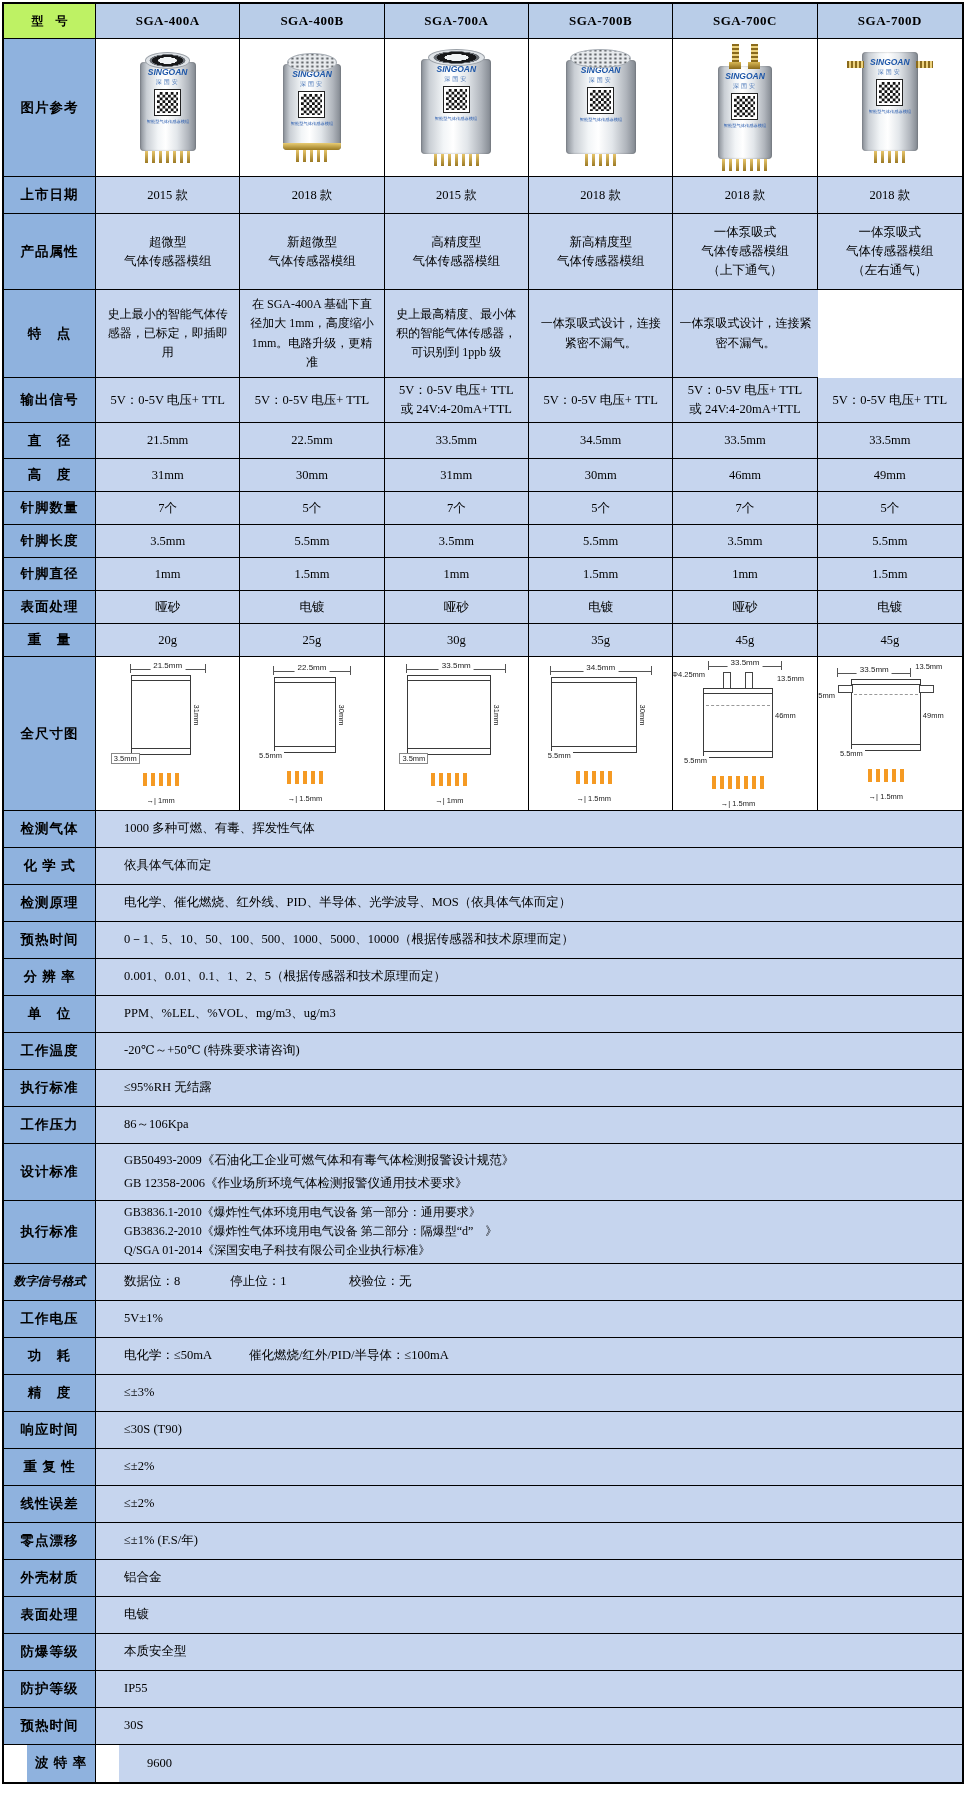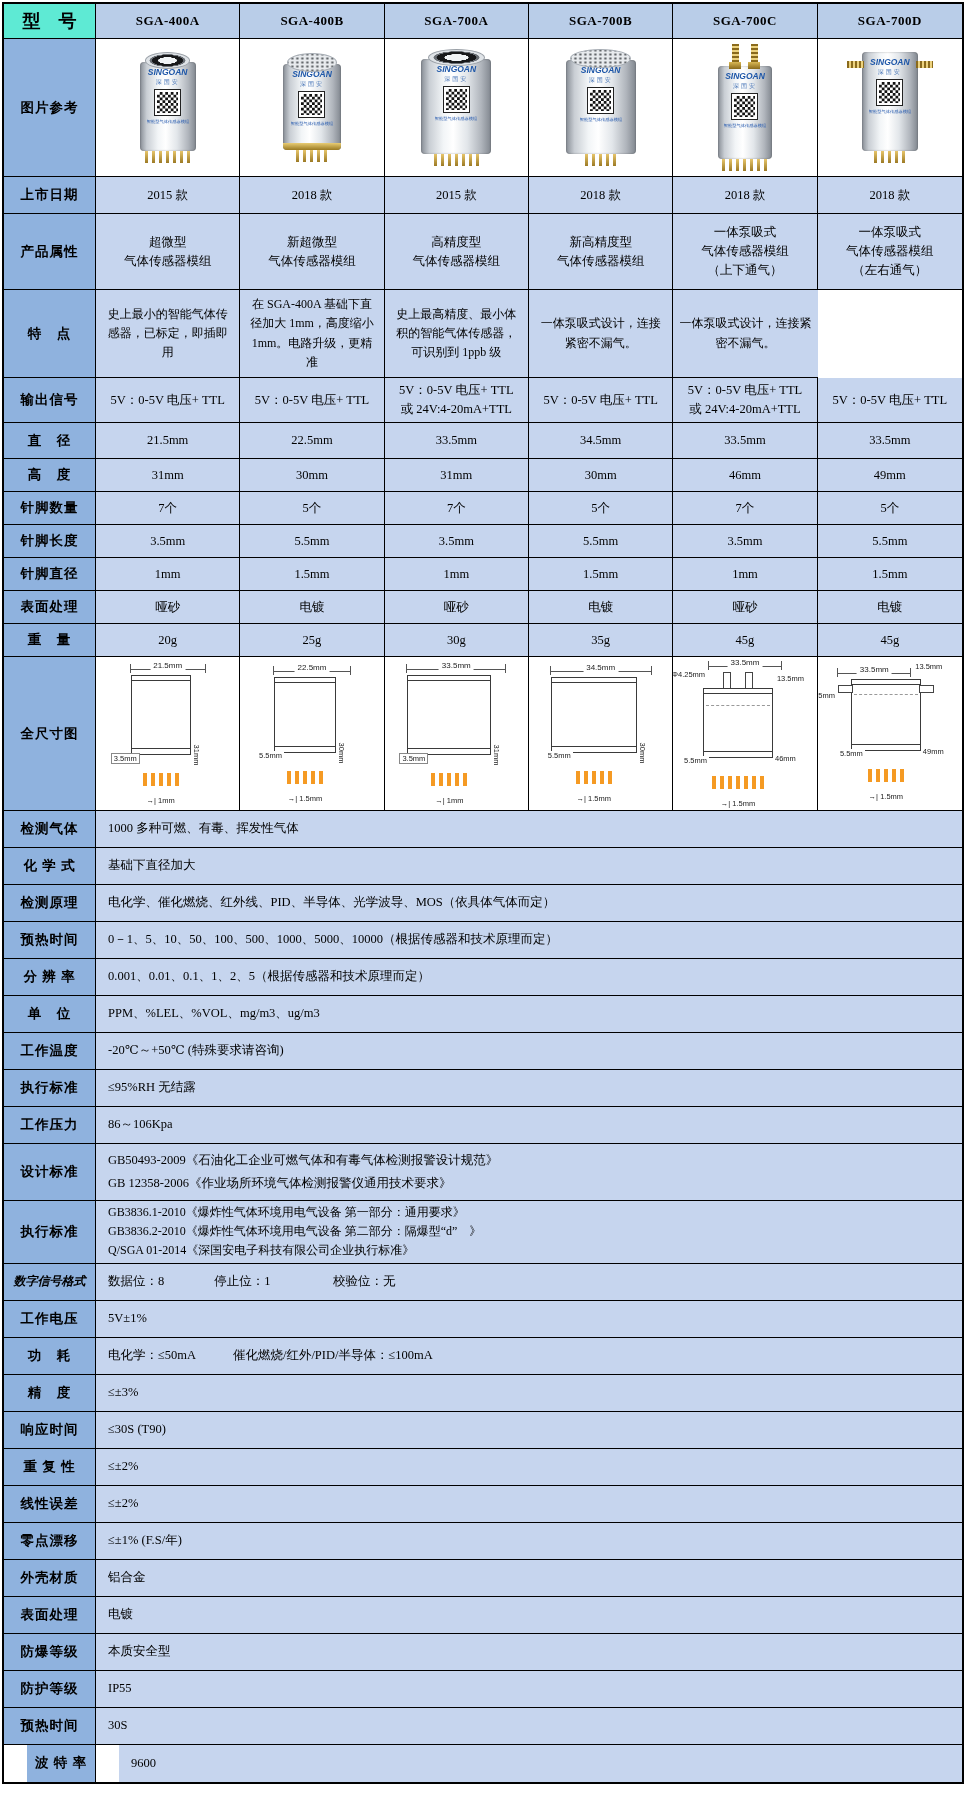--- a/index.html
+++ b/index.html
@@ -4,25 +4,25 @@
 <style>
   html,body{margin:0;padding:0;background:#fff;}
   body{width:971px;font-family:"Liberation Serif","DejaVu Serif",serif;color:#000;}
   .tbl{width:958px;margin:2px 0 0 2px;border:2px solid #000;}
   .row{display:grid;grid-template-columns:92px repeat(6,1fr);}
   .srow{display:grid;grid-template-columns:92px 1fr;}
   .c{border-right:1px solid #000;border-bottom:1px solid #000;display:flex;align-items:center;justify-content:center;text-align:center;white-space:pre-line;padding:2px 4px;box-sizing:border-box;min-width:0;overflow:hidden;}
   .row .c:last-child,.srow .c:last-child{border-right:none;}
   .lastrow .c{border-bottom:none;margin-left:23px;}
   .l{background:#8FB2DE;font-weight:bold;font-size:13.5px;letter-spacing:1px;}
-  .hl{background:#5eead4;font-weight:bold;font-size:18px;}
+  .hl{background:#bef264;font-weight:bold;font-size:12px;}
   .hm{background:#B9CDE8;font-weight:bold;font-size:13px;letter-spacing:.5px;}
   .v{background:#C6D5EE;font-size:12.5px;line-height:1.5;}
   .w{background:#fff;}
-  .sv{background:#C6D5EE;font-size:12.5px;justify-content:flex-start;text-align:left;padding-left:12px;line-height:1.85;}
+  .sv{background:#C6D5EE;font-size:12.5px;justify-content:flex-start;text-align:left;padding-left:28px;line-height:1.85;}
   .r-head .c{min-height:35px;}
   .r-photo .c{min-height:138px;}
   .r-date .c{min-height:37px;}
   .r-attr .c{min-height:76px;}
   .r-feat .c{min-height:88px;padding:3px 6px;}
   .r-feat .v{font-size:12px;line-height:1.6;}
   .r-sig .c{min-height:45px;}
   .r-dim .c{min-height:36px;}
   .r-dims .c{min-height:33px;}
   .r-diag .c{min-height:146px;}
@@ -59,21 +59,21 @@
   .tube-h.tleft{left:-15px;}
   .tube-h.tright{right:-15px;}
 
   
   .diag{position:relative;display:flex;flex-direction:column;align-items:center;justify-content:center;font-size:8px;color:#222;font-family:"Liberation Sans",sans-serif;}
   .dimw{position:relative;height:12px;margin-bottom:1px;}
   .dimw .t{position:absolute;top:2px;width:1px;height:9px;background:#555;}
   .dimw .tl{left:0;}.dimw .tr{right:0;}
   .dimw .ln{position:absolute;top:7px;left:1px;right:1px;height:1px;background:#555;}
   .dimw .tx{position:absolute;top:-1px;left:50%;transform:translateX(-50%);background:#fff;padding:0 3px;font-size:8px;white-space:nowrap;}
-  .dgrow{display:flex;align-items:flex-end;}
+  .dgrow{display:flex;align-items:center;}
   .dbody{position:relative;border:1.5px solid #3a3a3a;background:#fff;box-sizing:border-box;}
   .dbody::before{content:"";position:absolute;top:4px;left:0;right:0;border-top:1px solid #3a3a3a;}
   .dbody::after{content:"";position:absolute;bottom:5px;left:0;right:0;border-top:1px solid #3a3a3a;}
   .dvert{position:relative;width:14px;}
   .dvert .vln{position:absolute;left:6px;top:0;bottom:0;width:1px;background:#555;}
   .dvert .vtx{position:absolute;top:50%;left:1px;transform:translateY(-50%);writing-mode:vertical-rl;background:#fff;font-size:7.5px;padding:2px 0;white-space:nowrap;}
   .dvert .htx{position:absolute;top:50%;left:2px;transform:translateY(-50%);background:#fff;font-size:7.5px;white-space:nowrap;}
   .dpinzone{position:relative;}
   .dpins{display:flex;gap:4px;height:13px;}
   .dpins i{width:4px;height:13px;background:#F59A23;display:block;}
@@ -406,21 +406,21 @@
       </div>
     </div>
   </div>
 
   <div class="srow s37">
     <div class="c l">检测气体</div>
     <div class="c sv">1000 多种可燃、有毒、挥发性气体</div>
   </div>
   <div class="srow s37">
     <div class="c l">化 学 式</div>
-    <div class="c sv">基础下直径加大</div>
+    <div class="c sv">依具体气体而定</div>
   </div>
   <div class="srow s37">
     <div class="c l">检测原理</div>
     <div class="c sv">电化学、催化燃烧、红外线、PID、半导体、光学波导、MOS（依具体气体而定）</div>
   </div>
   <div class="srow s37">
     <div class="c l">预热时间</div>
     <div class="c sv">0－1、5、10、50、100、500、1000、5000、10000（根据传感器和技术原理而定）</div>
   </div>
   <div class="srow s37">

